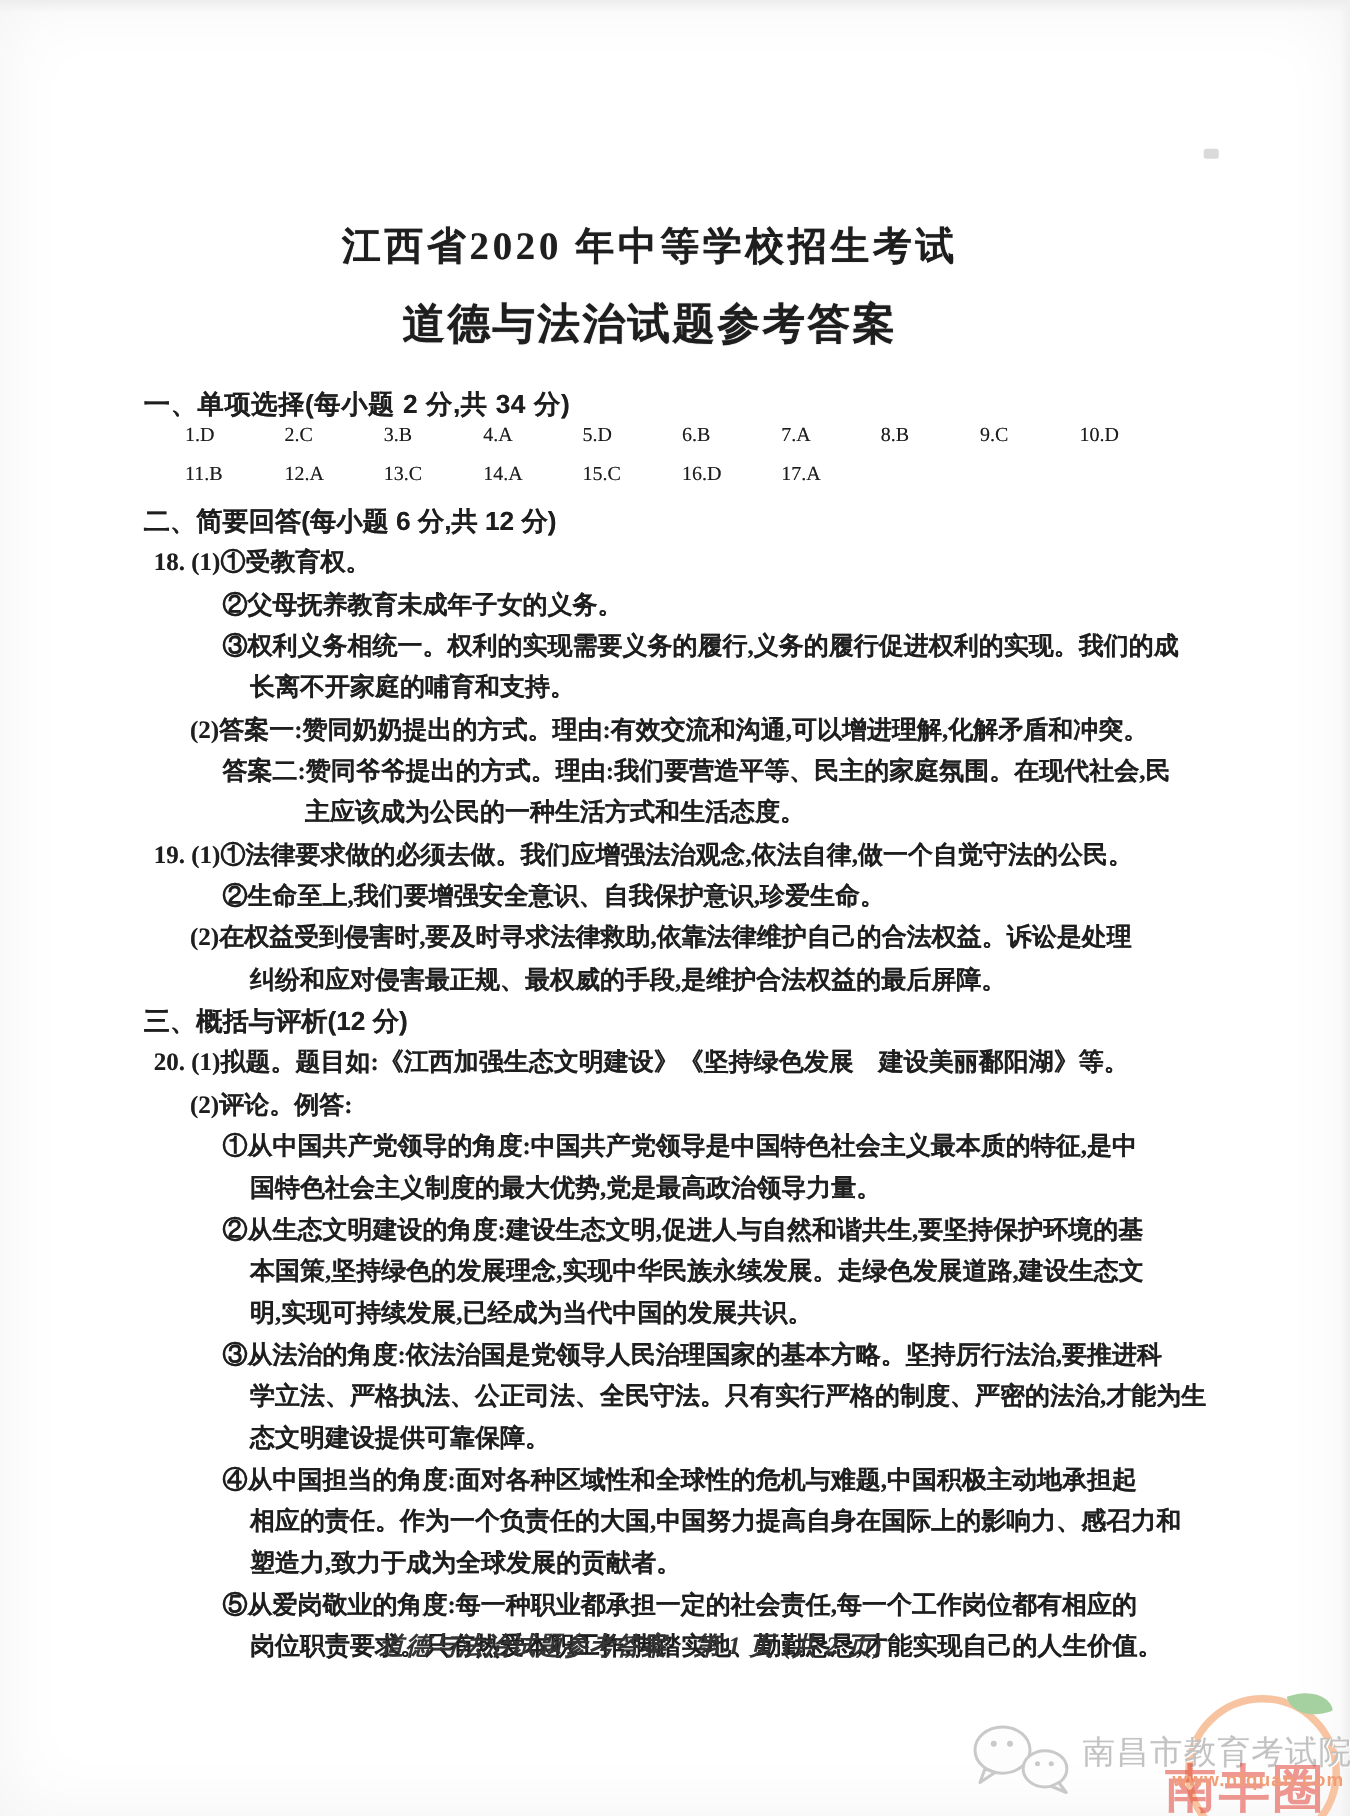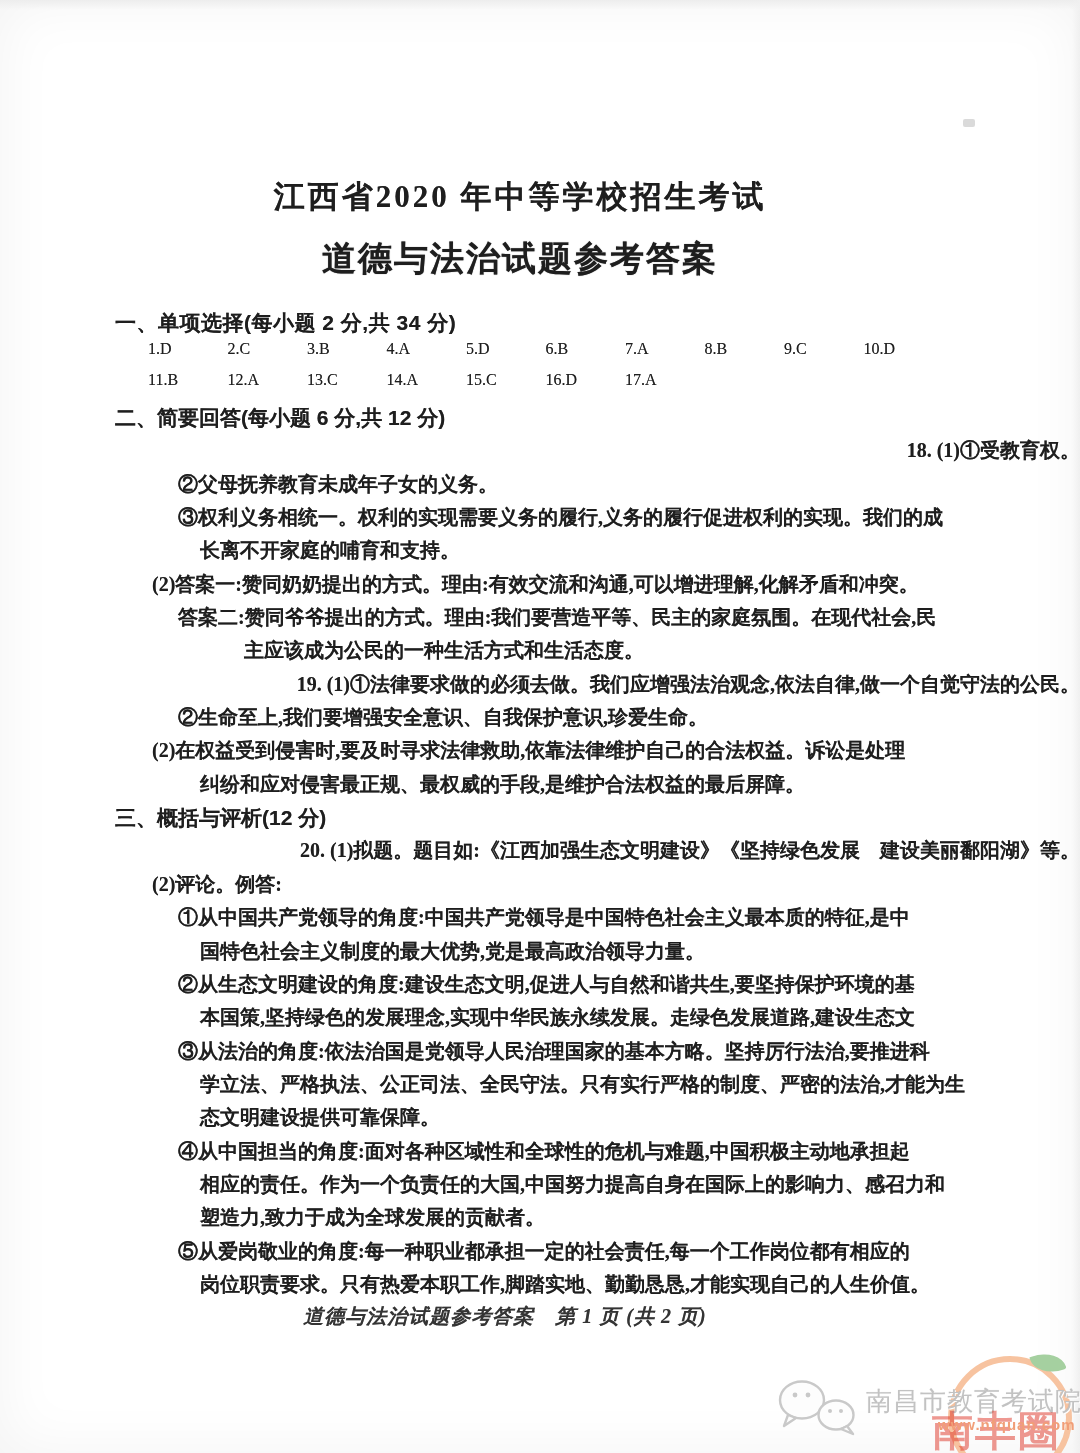--- a/index.html
+++ b/index.html
@@ -47,21 +47,21 @@
     height:33.35px;line-height:33.35px;
     font-size:20px;font-weight:600;
     white-space:nowrap;
     text-shadow:0 0 .4px rgba(0,0,0,.5);
   }
   .line--heading{
     padding-left:115px;font-weight:800;font-size:21px;
     font-family:"Liberation Sans","DejaVu Sans",sans-serif;
     text-shadow:0 0 .5px rgba(0,0,0,.6);
   }
-  .line--q{padding-left:123px;text-align:right;}
+  .line--q{padding-left:123px;}
   .line--p2{padding-left:152px;}
   .line--sub{padding-left:178px;}
   .line--cont{padding-left:200px;}
   .line--cont2{padding-left:244px;}
 
   .footer{
     position:absolute;left:0;top:1303px;width:1010px;
     text-align:center;font-size:20px;font-weight:600;
     color:#343434;letter-spacing:1px;white-space:nowrap;
     text-shadow:0 0 .4px rgba(0,0,0,.4);
@@ -138,20 +138,21 @@
       <div class="line line--sub">②生命至上,我们要增强安全意识、自我保护意识,珍爱生命。</div>
       <div class="line line--p2">(2)在权益受到侵害时,要及时寻求法律救助,依靠法律维护自己的合法权益。诉讼是处理</div>
       <div class="line line--cont">纠纷和应对侵害最正规、最权威的手段,是维护合法权益的最后屏障。</div>
       <div class="line line--heading">三、概括与评析(12 分)</div>
       <div class="line line--q">20. (1)拟题。题目如:《江西加强生态文明建设》《坚持绿色发展　建设美丽鄱阳湖》等。</div>
       <div class="line line--p2">(2)评论。例答:</div>
       <div class="line line--sub">①从中国共产党领导的角度:中国共产党领导是中国特色社会主义最本质的特征,是中</div>
       <div class="line line--cont">国特色社会主义制度的最大优势,党是最高政治领导力量。</div>
       <div class="line line--sub">②从生态文明建设的角度:建设生态文明,促进人与自然和谐共生,要坚持保护环境的基</div>
       <div class="line line--cont">本国策,坚持绿色的发展理念,实现中华民族永续发展。走绿色发展道路,建设生态文</div>
+      <div class="line line--cont">明,实现可持续发展,已经成为当代中国的发展共识。</div>
       <div class="line line--sub">③从法治的角度:依法治国是党领导人民治理国家的基本方略。坚持厉行法治,要推进科</div>
       <div class="line line--cont">学立法、严格执法、公正司法、全民守法。只有实行严格的制度、严密的法治,才能为生</div>
       <div class="line line--cont">态文明建设提供可靠保障。</div>
       <div class="line line--sub">④从中国担当的角度:面对各种区域性和全球性的危机与难题,中国积极主动地承担起</div>
       <div class="line line--cont">相应的责任。作为一个负责任的大国,中国努力提高自身在国际上的影响力、感召力和</div>
       <div class="line line--cont">塑造力,致力于成为全球发展的贡献者。</div>
       <div class="line line--sub">⑤从爱岗敬业的角度:每一种职业都承担一定的社会责任,每一个工作岗位都有相应的</div>
       <div class="line line--cont">岗位职责要求。只有热爱本职工作,脚踏实地、勤勤恳恳,才能实现自己的人生价值。</div>
     </div>
 

